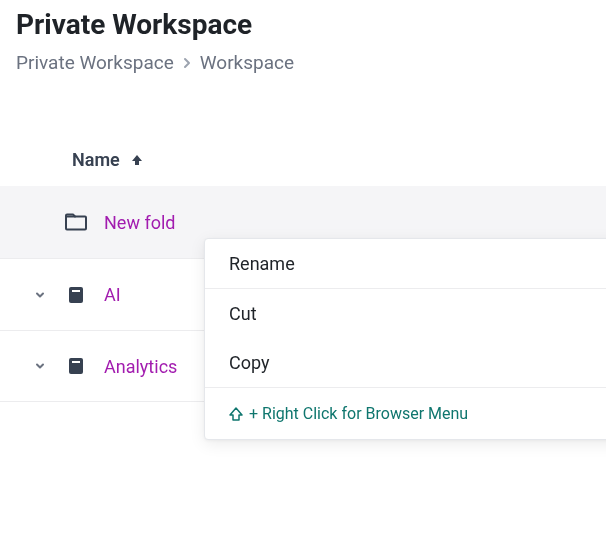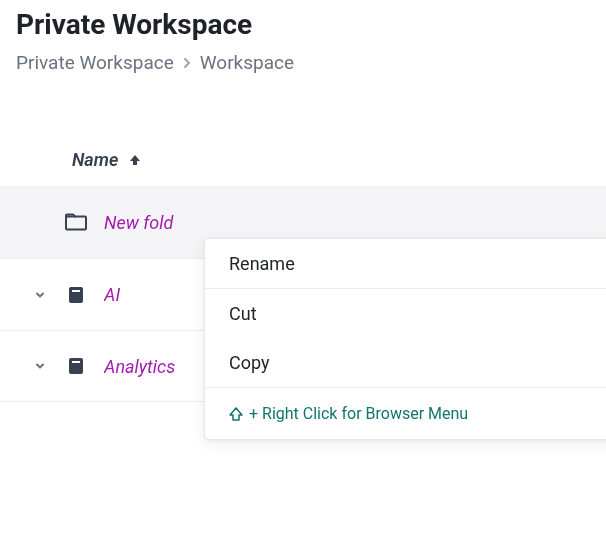--- a/index.html
+++ b/index.html
@@ -21,21 +21,21 @@
     .breadcrumb {
       display: flex;
       align-items: center;
       gap: 8px;
       padding: 0 16px 20px 16px;
       font-size: 19px;
       color: #6b7280;
     }
     .breadcrumb-item { cursor: pointer; }
     .breadcrumb-sep { color: #9ca3af; }
-    .table-area { padding-top: 55px; font-style: italic; }
+    .table-area { padding-top: 55px; }
     .col-header {
       display: flex;
       align-items: center;
       gap: 10px;
       padding: 0 16px 16px 72px;
       font-size: 18px;
       font-weight: 600;
       color: #374151;
       cursor: pointer;
     }

